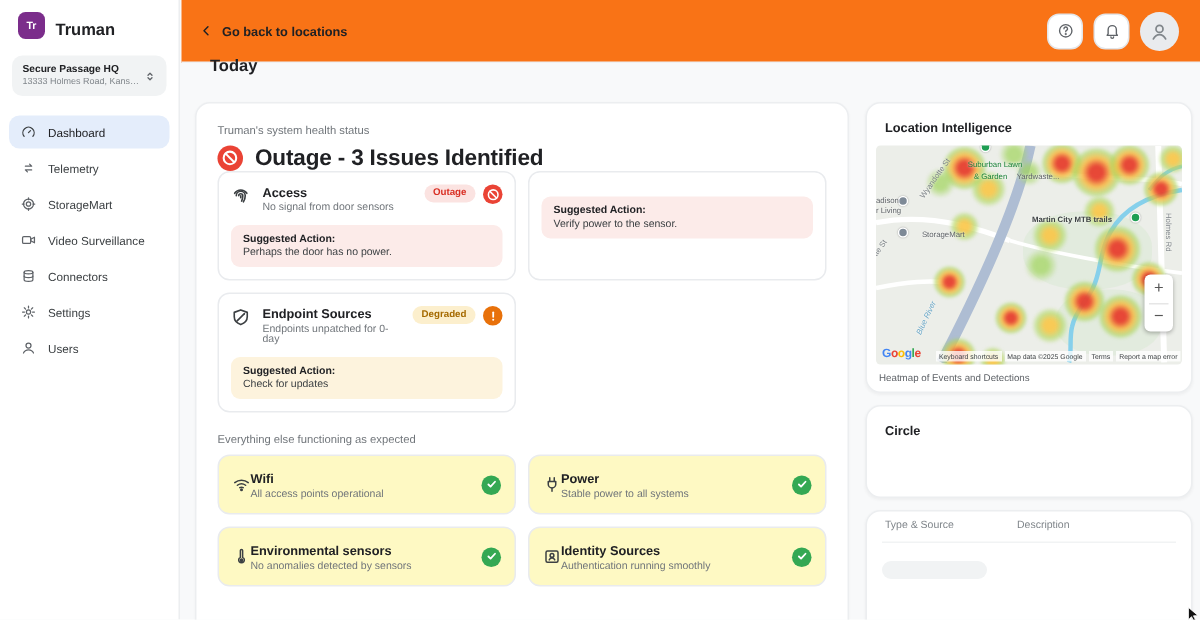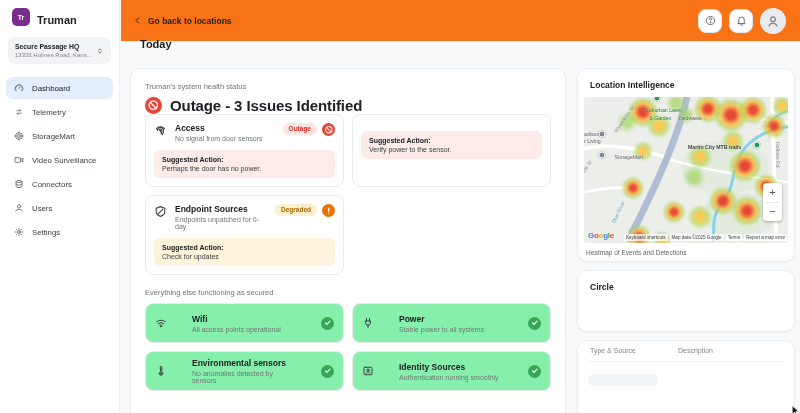--- a/index.html
+++ b/index.html
@@ -61,21 +61,21 @@
   .disc.red { background:var(--status-red,#ea4335); }
   .disc.orange { background:var(--status-orange,#e8710a); }
   .disc.green { background:var(--status-green,#34a853); }
   .disc.lg { width:17px; height:17px; }
   .disc.sm { width:13px; height:13px; }
   .suggest { margin-top:8px; border-radius:6px; padding:6px 8px; font-size:7px; }
   .suggest b { display:block; font-size:7px; }
   .suggest div { margin-top:2px; color:#3c4043; }
   .suggest.outage { background:var(--outage-box-bg,#fcebe9); }
   .suggest.degraded { background:var(--degraded-box-bg,#fdf3dd); }
-  .ok-card { border:1px solid #e9ebee; border-radius:8px; padding:8px 9px; display:flex; align-items:center; gap:25px; height:40px; background:#86efac; }
+  .ok-card { border:1px solid #e9ebee; border-radius:8px; padding:8px 9px; display:flex; align-items:center; gap:0; height:40px; background:#fef9c3; }
   .ok-icon { width:12px; height:12px; color:#3c4043; }
   .ok-titles { flex:1; min-width:0; }
 
   
   .card { position:absolute; background:#fff; border:1px solid #eceef0; border-radius:10px; box-shadow:0 1px 2px rgba(60,64,67,.05); }
   .li-card { left:577px; top:68px; width:218px; height:194px; }
   .card-title { font-size:8.5px; font-weight:700; padding:11px 12px 7px; }
   .card-title.lg { font-size:9.5px; }
   .map { position:relative; width:204px; height:146px; margin:0 6px; background:#eceee9; overflow:hidden; border-radius:3px; cursor:grab; }
   .patch { position:absolute; background:#dfe9da; border-radius:45%; opacity:.75; }
@@ -167,34 +167,34 @@
             <ellipse cx="12" cy="6" rx="7" ry="2.5"></ellipse>
             <path d="M5 6v6c0 1.4 3.1 2.5 7 2.5s7-1.1 7-2.5V6"></path>
             <path d="M5 12v6c0 1.4 3.1 2.5 7 2.5s7-1.1 7-2.5v-6"></path>
           </svg>
         </span>
        <span>Connectors</span>
      </div>
       <div class="nav-item">
        <span class="icon ">
           <svg viewBox="0 0 24 24" fill="none" stroke="currentColor" stroke-width="2" stroke-linecap="round" stroke-linejoin="round">
+            <circle cx="12" cy="12" r="3.4"></circle>
+            <path d="M12 2.5v3M12 18.5v3M2.5 12h3M18.5 12h3M5.3 5.3l2.1 2.1M16.6 16.6l2.1 2.1M18.7 5.3l-2.1 2.1M7.4 16.6l-2.1 2.1"></path>
+          </svg>
+        </span>
+       <span>Settings</span>
+     </div>
+      <div class="nav-item">
+       <span class="icon ">
+          <svg viewBox="0 0 24 24" fill="none" stroke="currentColor" stroke-width="2" stroke-linecap="round" stroke-linejoin="round">
             <circle cx="12" cy="8" r="4"></circle>
             <path d="M4 20c1.5-3.5 4.5-5 8-5s6.5 1.5 8 5"></path>
           </svg>
         </span>
        <span>Users</span>
-     </div>
-      <div class="nav-item">
-       <span class="icon ">
-          <svg viewBox="0 0 24 24" fill="none" stroke="currentColor" stroke-width="2" stroke-linecap="round" stroke-linejoin="round">
-            <circle cx="12" cy="12" r="3.4"></circle>
-            <path d="M12 2.5v3M12 18.5v3M2.5 12h3M18.5 12h3M5.3 5.3l2.1 2.1M16.6 16.6l2.1 2.1M18.7 5.3l-2.1 2.1M7.4 16.6l-2.1 2.1"></path>
-          </svg>
-        </span>
-       <span>Settings</span>
      </div>
     </nav>
 </aside>
 
 <header class="topbar">
   <div class="back">
     <span class="icon">
         <svg viewBox="0 0 24 24" fill="none" stroke="currentColor" stroke-width="2.6" stroke-linecap="round" stroke-linejoin="round">
           <path d="M15 5l-7 7 7 7"></path>
         </svg>
@@ -300,21 +300,21 @@
               </svg>
             </span>
          </div>
        </div>
        <div class="suggest degraded">
          <b>Suggested Action:</b>
          <div>Check for updates</div>
        </div>
      </div>
     </div>
-  <div class="sub-label">Everything else functioning as secured</div>
+  <div class="sub-label">Everything else functioning as expected</div>
   <div class="grid" id="ok-grid">
       <div class="ok-card">
        <span class="icon ok-icon">
           <svg viewBox="0 0 24 24" fill="none" stroke="currentColor" stroke-width="2" stroke-linecap="round" stroke-linejoin="round">
             <path d="M3 9.5a14 14 0 0 1 18 0"></path>
             <path d="M6.5 13a9 9 0 0 1 11 0"></path>
             <path d="M9.7 16.2a4.6 4.6 0 0 1 4.6 0"></path>
             <circle cx="12" cy="19" r="1" fill="currentColor"></circle>
           </svg>
         </span>

